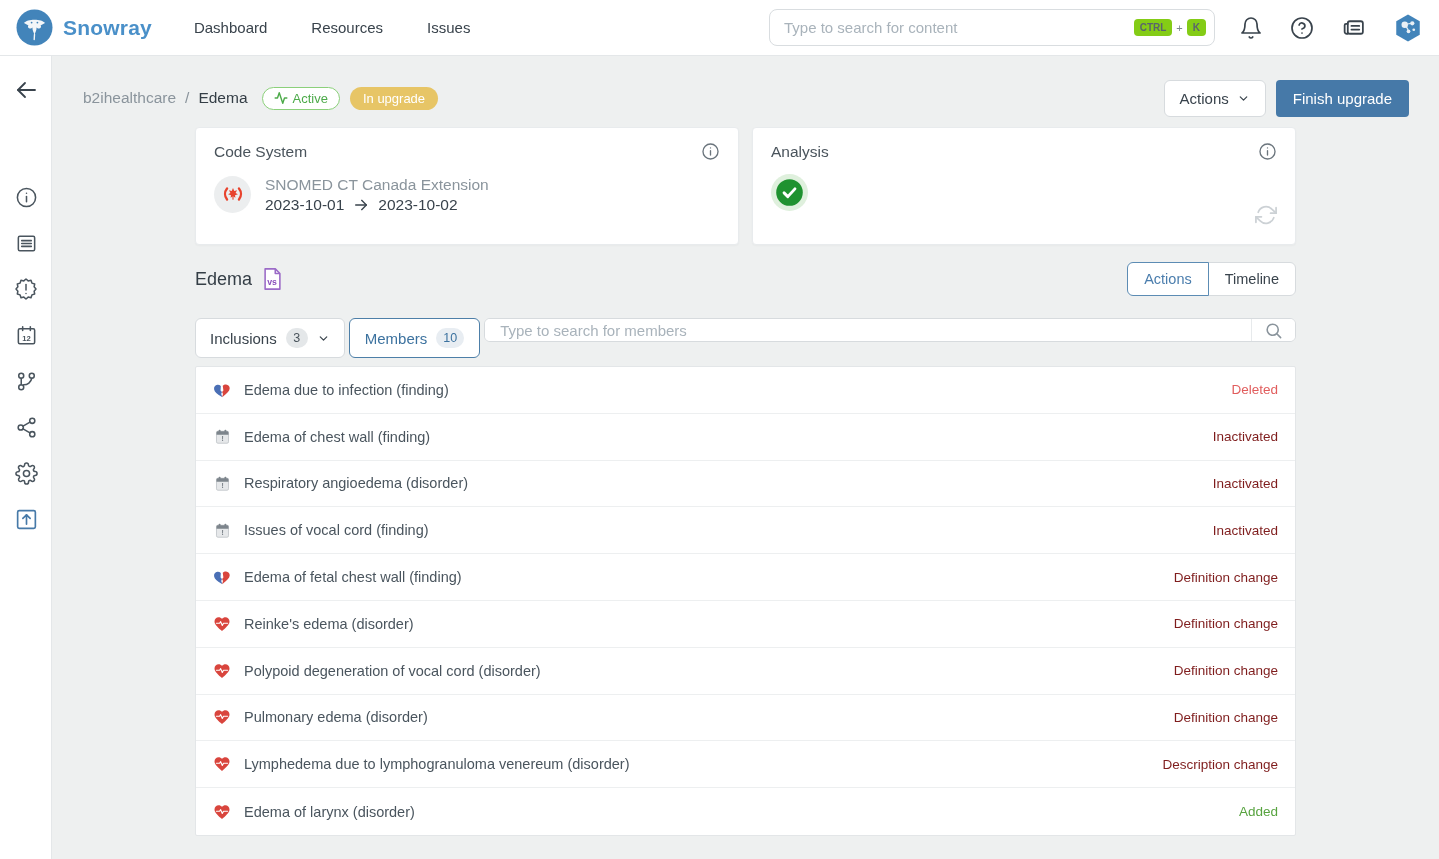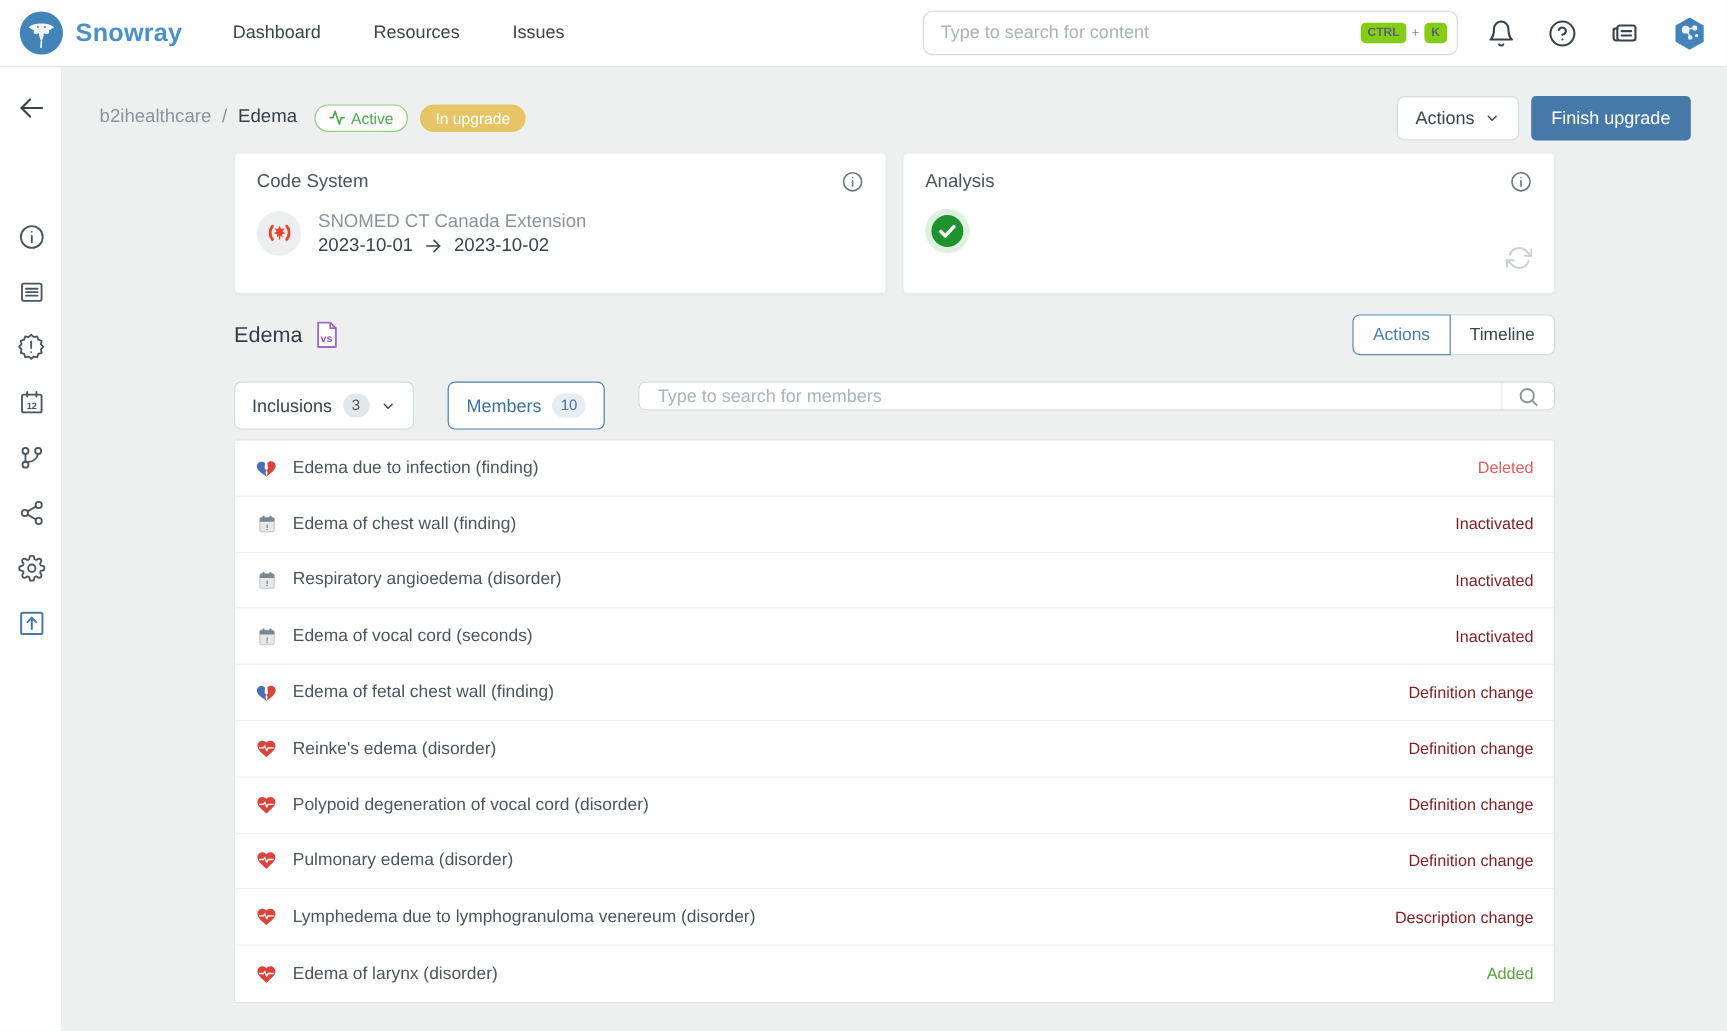--- a/index.html
+++ b/index.html
@@ -69,21 +69,21 @@
   
   .section-row { display:flex; align-items:center; justify-content:space-between; margin-top:17px; }
   .section-title { display:flex; align-items:center; gap:10px; font-size:18px; color:#343e46; }
   .toggle-group { display:flex; }
   .toggle-btn { height:34px; padding:0 16px; background:#fff; font-size:14.5px; cursor:pointer;
                 display:flex; align-items:center; font-family:"Liberation Sans",sans-serif; }
   .toggle-btn.sel { border:1px solid #5c8cb4; color:#4a7dad; border-radius:6px 0 0 6px; z-index:2; }
   .toggle-btn.unsel { border:1px solid #d7dbde; color:#39434c; border-radius:0 6px 6px 0; margin-left:-1px; }
 
   
-  .filter-row { display:flex; gap:28px; margin-top:22px; }
+  .filter-row { display:flex; gap:4px; margin-top:22px; }
   .btn-inclusions { display:inline-flex; align-items:center; gap:9px; background:#fff; border:1px solid #d7dbde;
                     border-radius:6px; height:40px; padding:0 14px; font-size:15px; color:#39434c; cursor:pointer; }
   .count-pill { background:#e4e7e9; border-radius:10px; min-width:22px; height:20px; display:inline-flex;
                 align-items:center; justify-content:center; font-size:12.5px; color:#4a545c; padding:0 7px; }
   .btn-members { display:inline-flex; align-items:center; gap:9px; background:#fff; border:1px solid #4d7fa8;
                  border-radius:6px; height:40px; padding:0 15px; font-size:15px; color:#3c729f; cursor:pointer; }
   .count-pill-blue { background:#e8edf2; color:#3c729f; }
   .member-search { flex:1; display:flex; background:#fff; border:1px solid #d7dbde; border-radius:6px; height:24px;
                    overflow:hidden; }
   .member-search input { flex:1; border:none; outline:none; padding:0 15px; font-size:15px; color:#39434c;
@@ -415,21 +415,21 @@
   <div class="member-row">
     <span class="member-icon">
             <svg width="17" height="17" viewBox="0 0 24 24">
               <rect x="3.5" y="4.5" width="17" height="17" rx="2" fill="#e6e8ea" stroke="#b6bbbf" stroke-width="1"></rect>
               <path d="M3.5 6.5 a2 2 0 0 1 2-2 h13 a2 2 0 0 1 2 2 v3 h-17 z" fill="#7d858c"></path>
               <rect x="6.6" y="2.4" width="2.6" height="4" rx="1.1" fill="#7d858c"></rect>
               <rect x="14.8" y="2.4" width="2.6" height="4" rx="1.1" fill="#7d858c"></rect>
               <text x="12" y="19" font-size="9.5" font-weight="bold" font-family="Liberation Sans,sans-serif" fill="#6f777e" text-anchor="middle">!</text>
             </svg>
           </span>
-    <span class="member-label">Edema of vocal cord (seconds)</span>
+    <span class="member-label">Issues of vocal cord (finding)</span>
     <span class="member-status neutral">Inactivated</span>
   </div>
 
   <div class="member-row">
     <span class="member-icon">
             <svg width="18" height="18" viewBox="0 0 24 24">
               <path d="M11.2 6.4C10.1 5 8.5 4.2 6.9 4.2 4 4.2 1.7 6.5 1.7 9.4c0 3.6 3.2 6.6 8.1 11l1.4 1.2 -1-4.4 1.4-2.6-1.6-2.2z" fill="#4a6fb5" transform="rotate(-8 12 12)"></path>
               <path d="M12.6 6.4c1.1-1.4 2.7-2.2 4.3-2.2 2.9 0 5.2 2.3 5.2 5.2 0 3.6-3.2 6.6-8.1 11l-1.2 1 .9-4.2-1.4-2.6 1.6-2.2z" fill="#d9453d" transform="rotate(4 12 12)"></path>
             </svg>
           </span>

